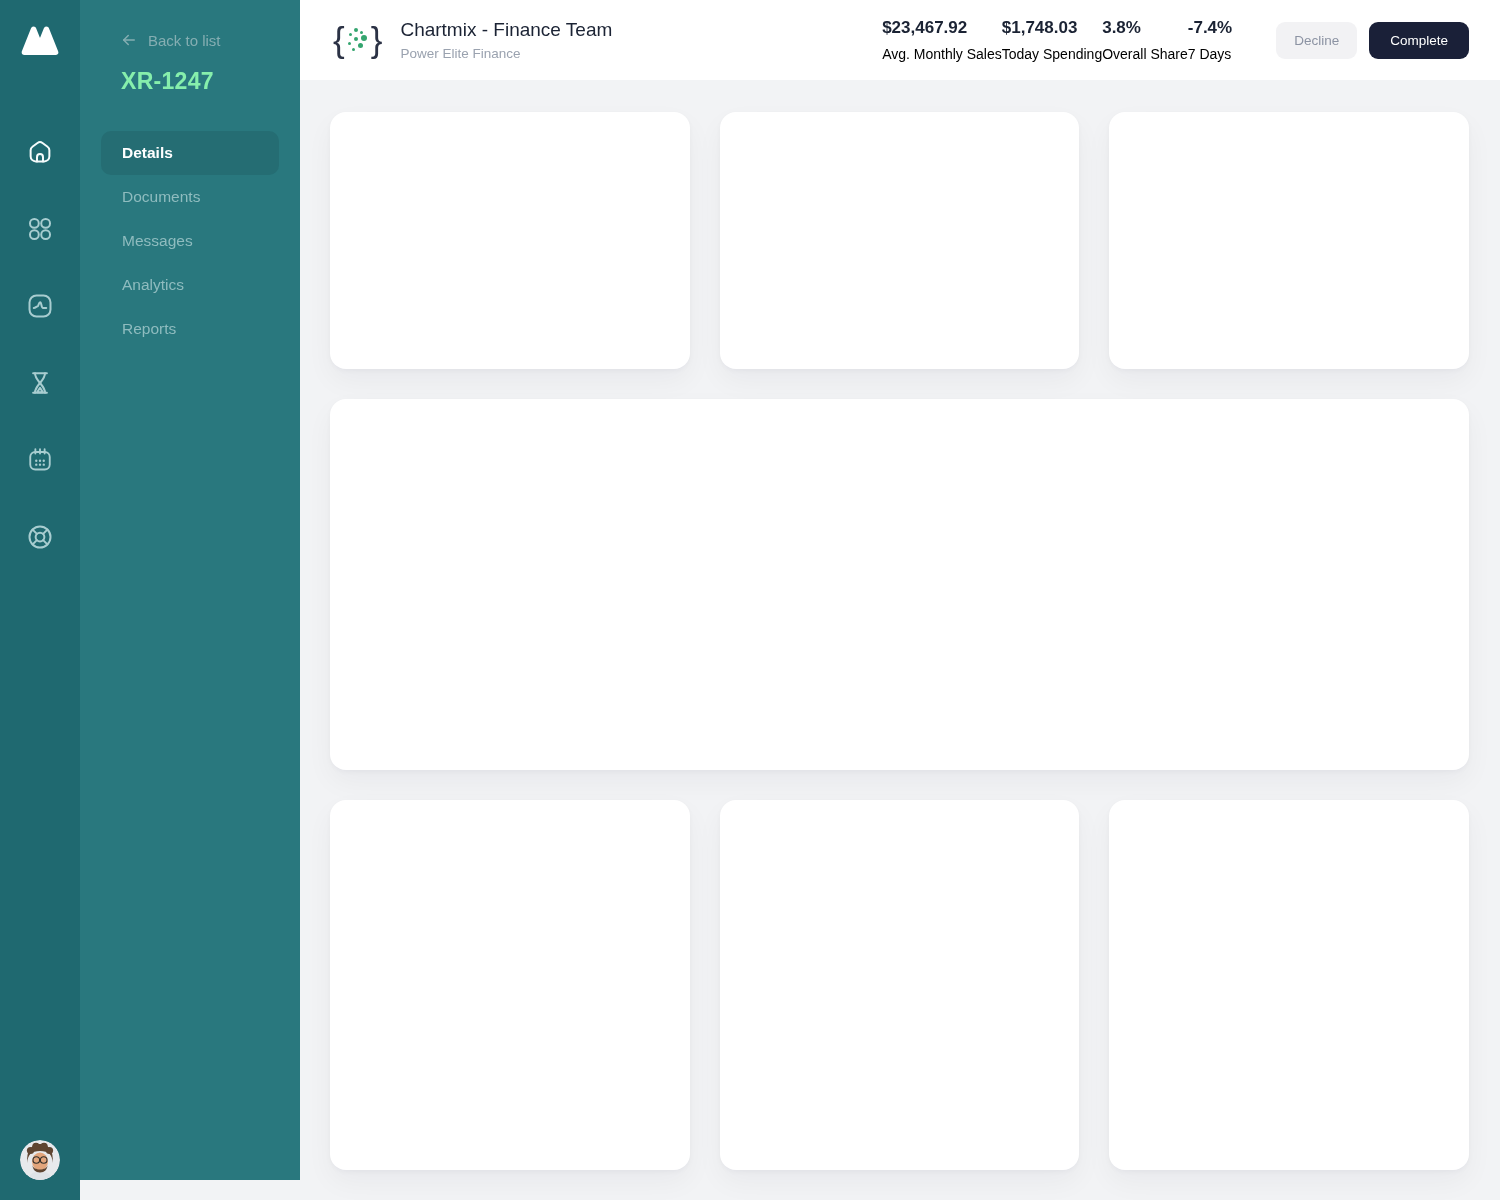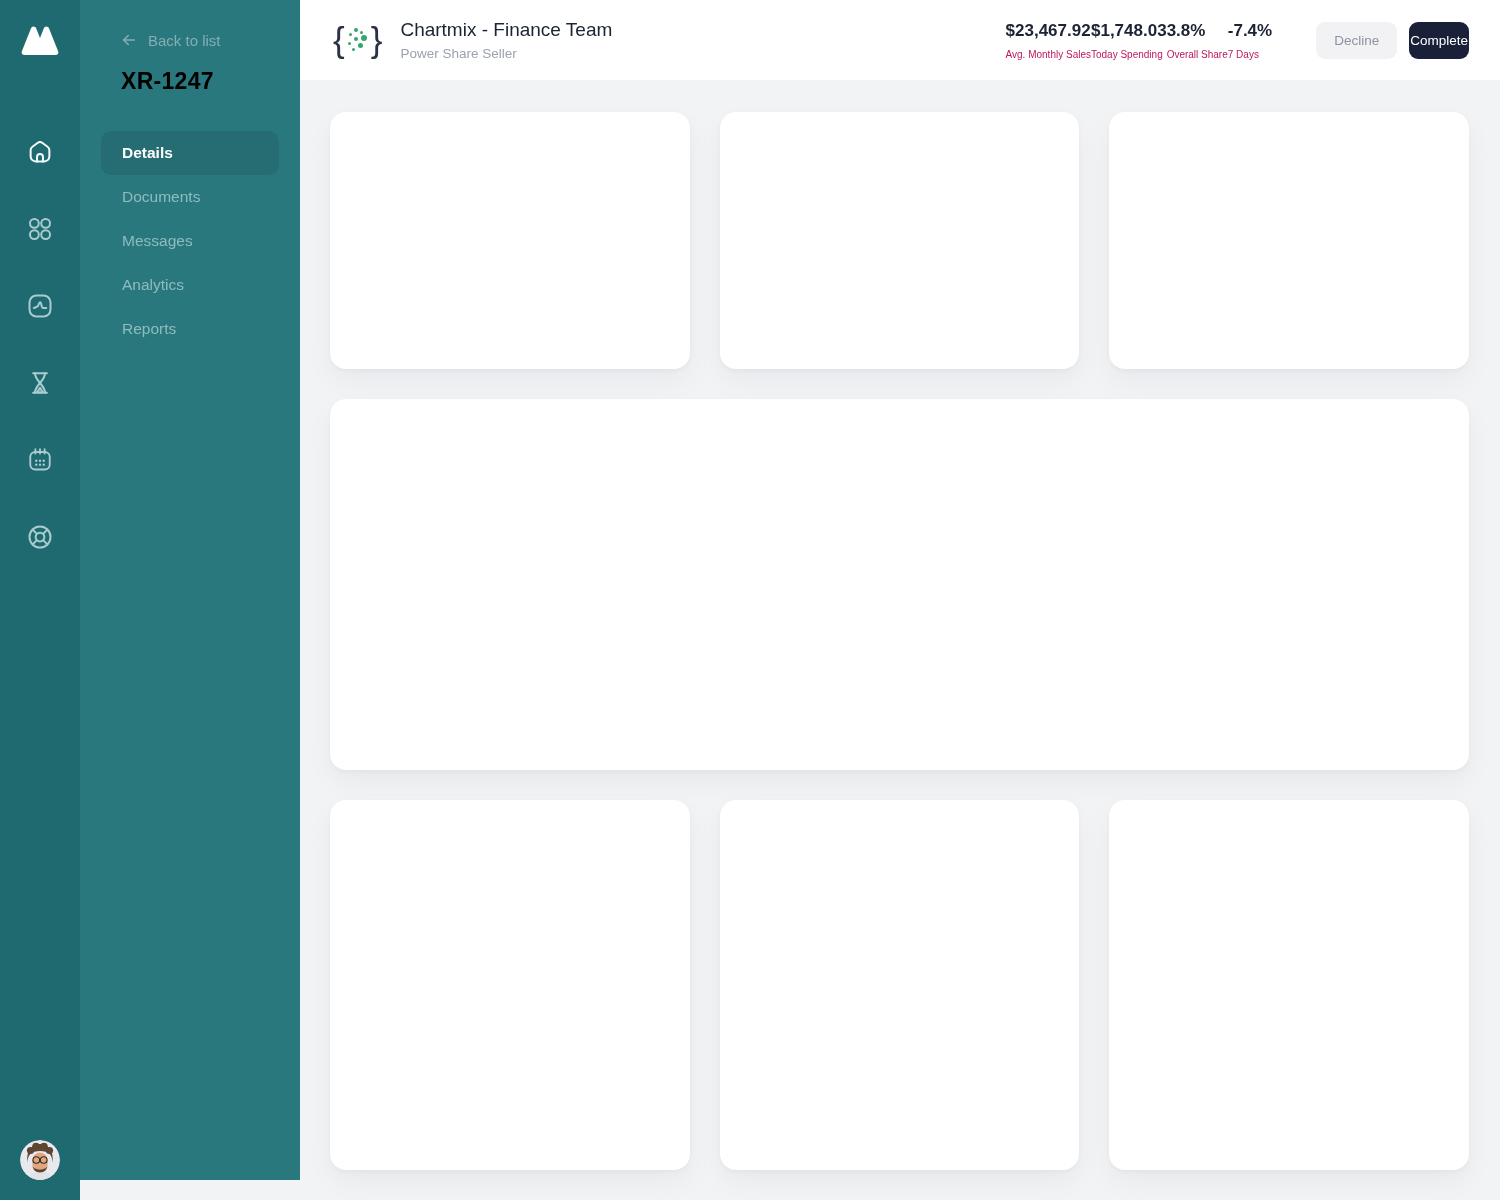--- a/index.html
+++ b/index.html
@@ -41,21 +41,21 @@
     background:#29787e; z-index:2;
   }
   .back-link {
     position:absolute; top:31px; left:40px;
     display:flex; align-items:center; gap:10px;
     color:#85aeb2; font-size:15px; cursor:pointer;
   }
   .back-link svg { width:18px; height:18px; }
   .panel-title {
     position:absolute; top:68px; left:41px;
-    color:#000000; font-size:23px; font-weight:700; letter-spacing:.3px;
+    color:#86efac; font-size:23px; font-weight:700; letter-spacing:.3px;
   }
   .nav {
     position:absolute; top:131px; left:21px; right:21px;
     display:flex; flex-direction:column; gap:0;
   }
   .nav-item {
     height:44px; display:flex; align-items:center;
     padding-left:21px; border-radius:10px;
     color:#8fbcbf; font-size:15.5px; cursor:pointer;
   }
@@ -77,30 +77,30 @@
   }
   .dot-field { position:relative; width:24px; height:34px; margin:0 1px; }
   .dot-field .dot { position:absolute; border-radius:50%; background:#34a56f; }
   .brand-text { margin-left:18px; }
   .brand-title { font-size:19px; font-weight:400; color:#1b2334; }
   .brand-sub { font-size:13.5px; color:#9aa2af; margin-top:5px; }
 
   .stats { margin-left:auto; display:flex; align-items:flex-start; }
   .stat { display:flex; flex-direction:column; }
   .stat-value { font-size:17px; font-weight:700; color:#1b2334; }
-  .stat-label { font-size:10px; color:#be185d; margin-top:8px; white-space:nowrap; }
+  .stat-label { font-size:14px; color:#000000; margin-top:8px; white-space:nowrap; }
 
   .header-actions { display:flex; gap:12px; margin-left:44px; }
   .btn {
     height:37px; border:none; border-radius:9px; font-size:13.5px;
     font-family:"Liberation Sans", sans-serif; cursor:pointer;
     display:flex; align-items:center; justify-content:center;
   }
   .btn-decline { background:#f2f2f4; color:#8c93a3; padding:0 18px; }
-  .btn-complete { background:#1a2038; color:#ffffff; padding:0 1px; }
+  .btn-complete { background:#1a2038; color:#ffffff; padding:0 21px; }
 
   
   .main {
     position:absolute; left:300px; top:80px; right:0; bottom:0;
     background:#f2f3f5;
     padding:32px 31px 30px 30px;
   }
   .card-grid {
     display:grid;
     grid-template-columns:repeat(3, 1fr);
@@ -246,21 +246,21 @@
       <span class="dot" style="left:8px;  top:14px; width:4px; height:4px;"></span>
       <span class="dot" style="left:2px;  top:19px; width:3px; height:3px;"></span>
       <span class="dot" style="left:12px; top:20px; width:5px; height:5px;"></span>
       <span class="dot" style="left:6px;  top:25px; width:3px; height:3px;"></span>
     </span>
     <span class="brace">}</span>
   </div>
 
   <div class="brand-text">
     <div class="brand-title">Chartmix - Finance Team</div>
-    <div class="brand-sub">Power Share Seller</div>
+    <div class="brand-sub">Power Elite Finance</div>
   </div>
 
   <div class="stats">
     <div class="stat">
       <span class="stat-value">$23,467.92</span>
       <span class="stat-label">Avg. Monthly Sales</span>
     </div>
     <div class="stat">
       <span class="stat-value">$1,748.03</span>
       <span class="stat-label">Today Spending</span>

